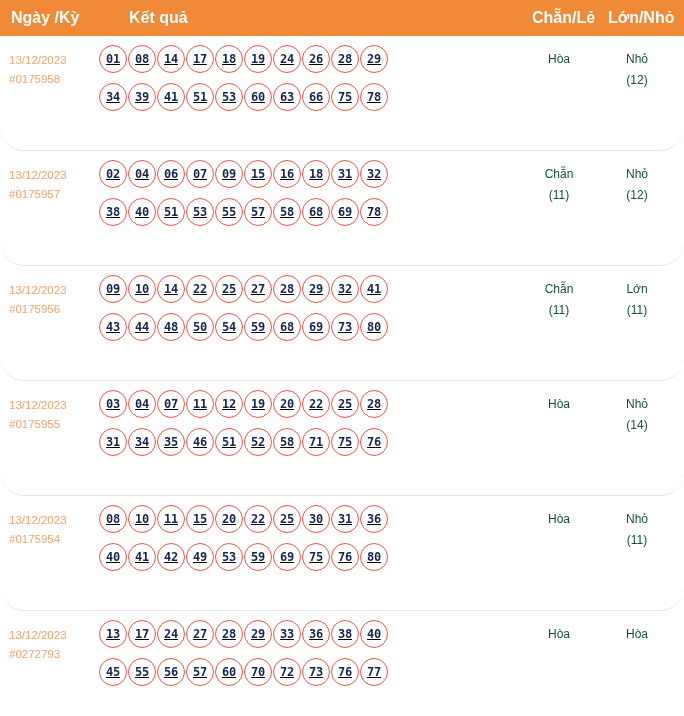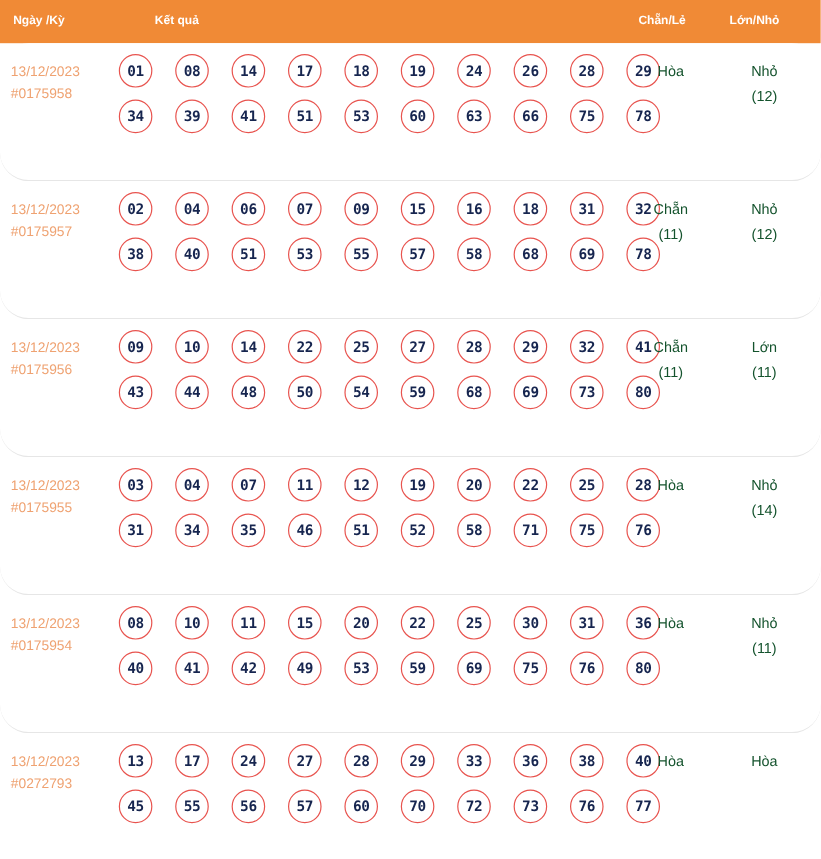--- a/index.html
+++ b/index.html
@@ -21,21 +21,21 @@
     height: 36px;
     background: #f08a36;
     position: relative;
   }
   .th {
     position: absolute;
     top: 0;
     height: 36px;
     line-height: 36px;
     color: #ffffff;
-    font-size: 10px;
+    font-size: 16px;
     font-weight: bold;
     white-space: nowrap;
   }
   .th-date   { left: 11px; }
   .th-result { left: 105px; margin-left: 24px; }
   .th-oddeven{ left: 532px; }
   .th-bigsmall{ left: 608px; }
 
   
   .tbody { position: relative; }
@@ -66,22 +66,23 @@
   .cell-date .d-id   { display: block; }
 
   .cell-result {
     position: absolute;
     left: 99px;
     top: 9px;
     width: 420px;
   }
   .ball-line {
     display: flex;
-    gap: 19px;
+    gap: 1px;
     margin-bottom: 10px;
+    text-decoration: underline;
   }
   .ball {
     width: 28px;
     height: 28px;
     flex: 0 0 28px;
     border: 1.3px solid #e8544f;
     border-radius: 50%;
     color: #16254f;
     font-family: "DejaVu Sans Mono", "Liberation Mono", monospace;
     font-size: 12px;

